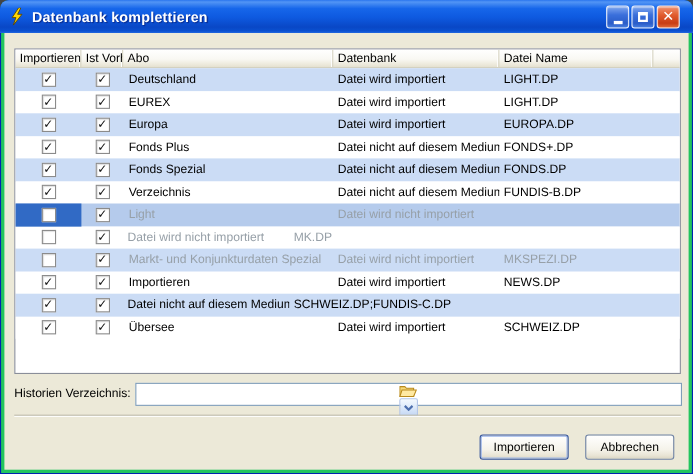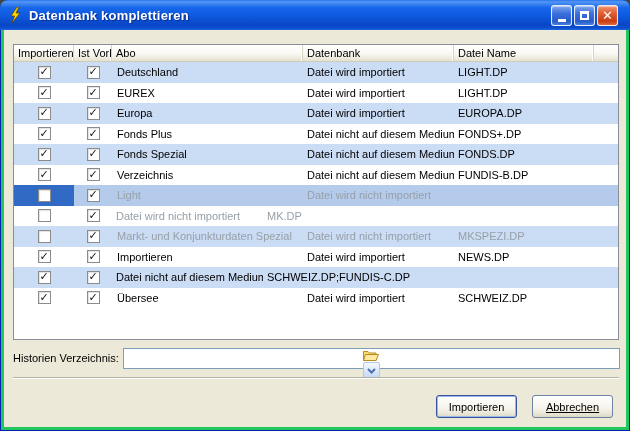--- a/index.html
+++ b/index.html
@@ -90,21 +90,21 @@
   
   .separator{position:absolute;left:9px;top:347px;width:606px;height:2px;
     border-top:1px solid #b5b2a1;border-bottom:1px solid #ffffff;}
   .btn{
     position:absolute;top:365px;width:81px;height:23px;border-radius:3px;
     background:linear-gradient(180deg,#ffffff 0%,#f5f3ea 60%,#e9e5d6 85%,#dcd7c4 100%);
     border:1px solid #6f83a5;
     display:flex;align-items:center;justify-content:center;color:#000;
   }
   .btn.primary{left:432px;border:1px solid #35549b;box-shadow:0 0 0 1px #9db7ea inset;}
-  .btn.secondary{left:528px;text-decoration:underline;}
+  .btn.secondary{left:528px;}
 </style>
 </head>
 <body>
 
 <div class="window">
 
   <div class="titlebar">
     <svg class="title-icon" viewBox="0 0 16 16">
       <polygon points="9,0 3,9 6.5,9 4,16 12,6 8,6 11,0" fill="#ffd700" stroke="#5a4500" stroke-width="0.8"></polygon>
     </svg>

